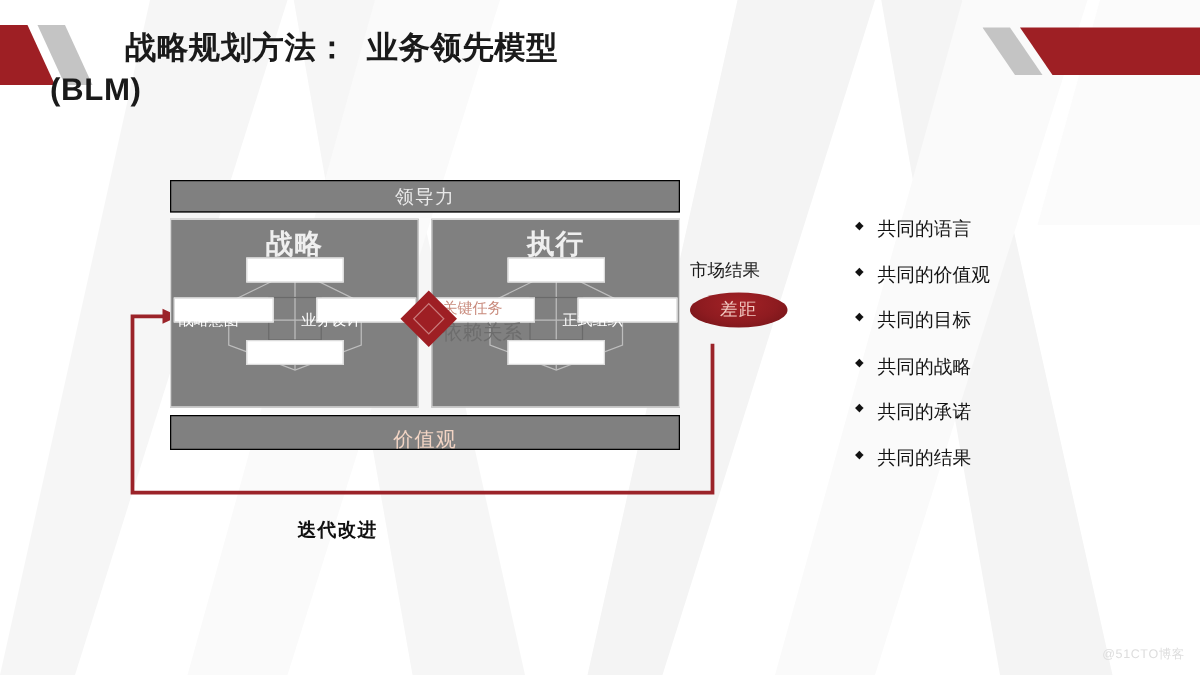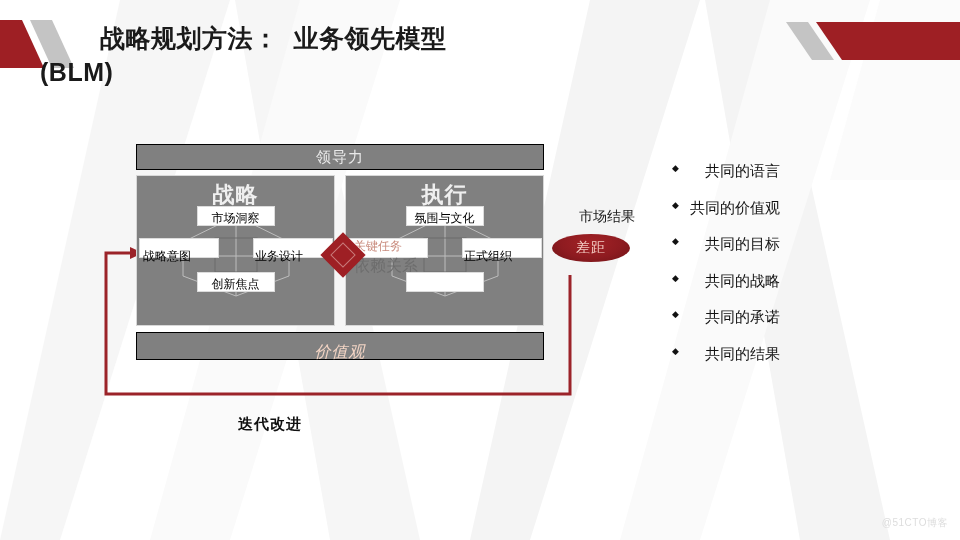--- a/index.html
+++ b/index.html
@@ -51,21 +51,21 @@
     left: 0;
     width: 408px;
     background: #808080;
     border: 1px solid #000000;
     box-sizing: border-box;
     display: flex;
     align-items: center;
     justify-content: center;
   }
   .band-leader { top: 0; height: 26px; }
-  .band-values { top: 188px; height: 28px; font-style: italic; }
+  .band-values { top: 188px; height: 28px; }
   .band-label {
     font-size: 15px;
     font-weight: normal;
     color: #e9e9e9;
     letter-spacing: 1px;
   }
   .band-label-values {
     color: #f2d4c4;
     font-size: 16px;
     position: relative;
@@ -109,26 +109,26 @@
     white-space: nowrap;
   }
   .node-top    { width: 78px; height: 20px; left: 60px;  top: 30px; }
   .node-left   { width: 80px; height: 20px; left: 2px;   top: 62px; }
   .node-right  { width: 80px; height: 20px; left: 116px; top: 62px; }
   .node-bottom { width: 78px; height: 20px; left: 60px;  top: 96px; }
 
   .node-label {
     position: absolute;
     font-size: 12px;
-    color: #000000;
+    color: #ffffff;
     white-space: nowrap;
   }
   .lbl-top    { left: 0; right: 0; text-align: center; top: 34px; }
   .lbl-left   { left: 6px;  top: 72px; }
-  .lbl-right  { left: 118px; top: 72px; }
+  .lbl-right  { left: 104px; top: 72px; }
   .lbl-bottom { left: 0; right: 0; text-align: center; top: 100px; }
 
   .faint-red { color: #c98b7d; }
   .faint-gray { color: #6d6d6d; font-size: 16px; }
 
   
   .center-diamond {
     position: absolute;
     left: 327px;
     top: 239px;
@@ -143,21 +143,20 @@
     inset: 7px;
     border: 1px solid #c97b7b;
   }
 
   
   .market-wrap { position: absolute; left: 552px; top: 208px; width: 110px; }
   .market-title {
     font-size: 14px;
     color: #1a1a1a;
     white-space: nowrap;
-    text-align: center;
   }
   .gap-ellipse {
     margin-top: 8px;
     width: 78px;
     height: 28px;
     border-radius: 50%;
     background: radial-gradient(ellipse at 50% 32%, #a32226 0%, #8e1b20 55%, #6e1317 100%);
     display: flex;
     align-items: center;
     justify-content: center;
@@ -204,23 +203,22 @@
     color: #101010;
     letter-spacing: 1px;
   }
 
   
   .right-list {
     position: absolute;
     left: 672px;
     top: 162px;
     list-style: none;
-    margin: 0;
+    margin: 12px;
     padding: 0;
-    text-align: right;
   }
   .right-list li {
     font-size: 15px;
     color: #141414;
     margin-bottom: 17.5px;
     position: relative;
     padding-left: 18px;
     white-space: nowrap;
   }
   .right-list li::before {

